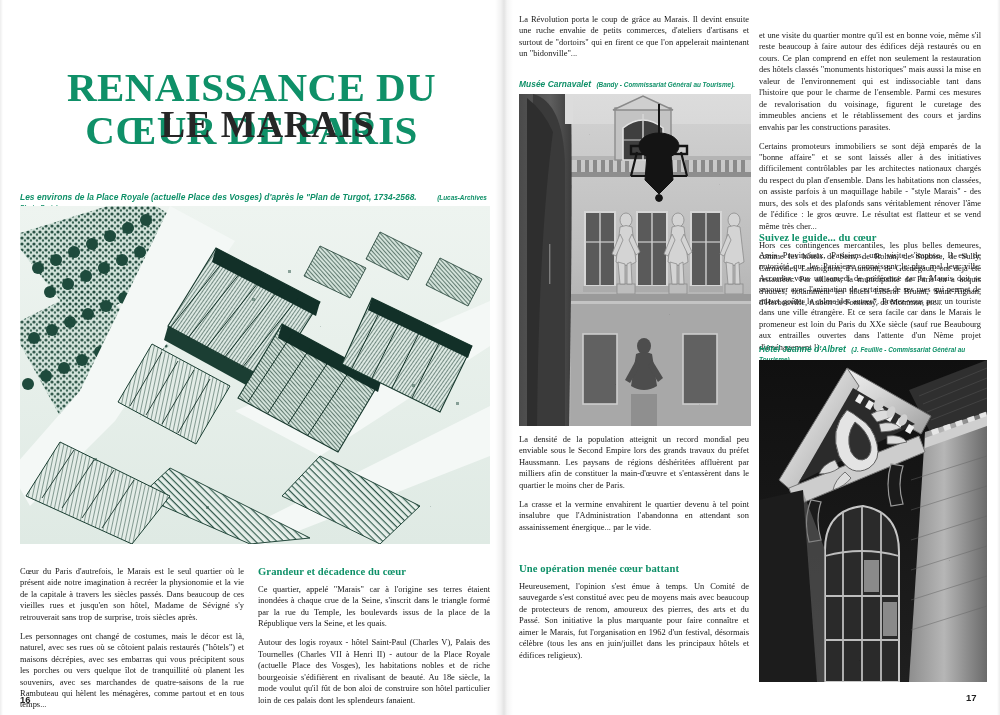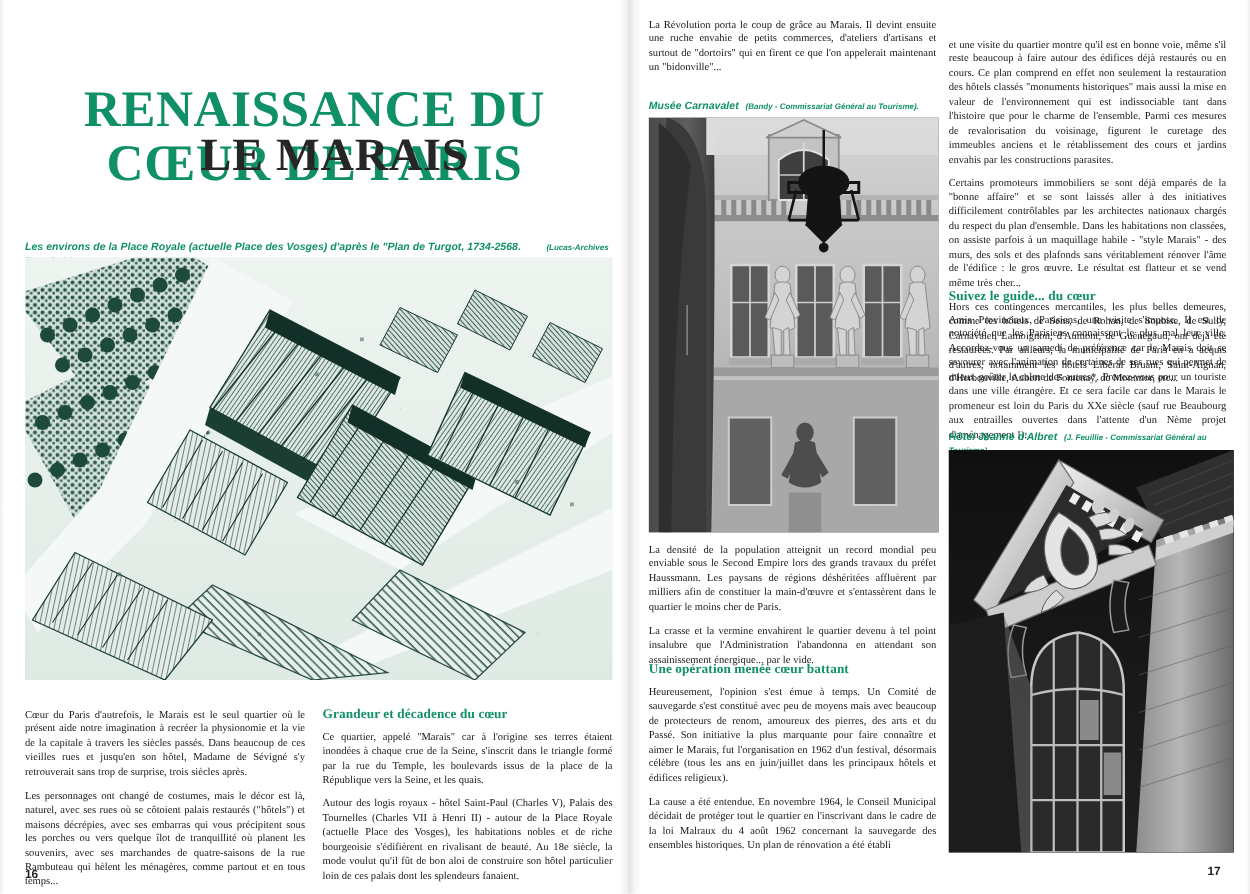--- a/index.html
+++ b/index.html
@@ -459,24 +459,23 @@
           <rect x="120" y="160" width="1" height="1"></rect>
       </g>
     </svg>
   </div>
 
   <div class="col" id="col-mid-bottom" style="left:519px; top:434px; width:230px;">
     <p>La densité de la population atteignit un record mondial peu enviable sous le Second Empire lors des grands travaux du préfet Haussmann. Les paysans de régions déshéritées affluèrent par milliers afin de constituer la main-d'œuvre et s'entassèrent dans le quartier le moins cher de Paris.</p>
     <p>La crasse et la vermine envahirent le quartier devenu à tel point insalubre que l'Administration l'abandonna en attendant son assainissement énergique... par le vide.</p>
   </div>
 
-  <div class="col" id="col-mid-last" style="left:519px; top:530px; width:230px;">
+  <div class="col" id="col-mid-last" style="left:519px; top:563px; width:230px;">
     <div class="subhead">Une opération menée cœur battant</div>
     <p>Heureusement, l'opinion s'est émue à temps. Un Comité de sauvegarde s'est constitué avec peu de moyens mais avec beaucoup de protecteurs de renom, amoureux des pierres, des arts et du Passé. Son initiative la plus marquante pour faire connaître et aimer le Marais, fut l'organisation en 1962 d'un festival, désormais célèbre (tous les ans en juin/juillet dans les principaux hôtels et édifices religieux).</p>
-    <p>La cause a été entendue. En novembre 1964, le Conseil Municipal décidait de protéger tout le quartier en l'inscrivant dans le cadre de la loi Malraux du 4 août 1962 concernant la sauvegarde des ensembles historiques. Un plan de rénovation a été établi</p>
   </div>
 
   <div class="col" id="col-right-top" style="left:759px; top:30px; width:222px;">
     <p>et une visite du quartier montre qu'il est en bonne voie, même s'il reste beaucoup à faire autour des édifices déjà restaurés ou en cours. Ce plan comprend en effet non seulement la restauration des hôtels classés "monuments historiques" mais aussi la mise en valeur de l'environnement qui est indissociable tant dans l'histoire que pour le charme de l'ensemble. Parmi ces mesures de revalorisation du voisinage, figurent le curetage des immeubles anciens et le rétablissement des cours et jardins envahis par les constructions parasites.</p>
     <p>Certains promoteurs immobiliers se sont déjà emparés de la "bonne affaire" et se sont laissés aller à des initiatives difficilement contrôlables par les architectes nationaux chargés du respect du plan d'ensemble. Dans les habitations non classées, on assiste parfois à un maquillage habile - "style Marais" - des murs, des sols et des plafonds sans véritablement rénover l'âme de l'édifice : le gros œuvre. Le résultat est flatteur et se vend même très cher...</p>
     <p>Hors ces contingences mercantiles, les plus belles demeures, comme les hôtels de Sens, de Rohan, de Soubise, de Sully, Carnavalet, Lamoignon, d'Aumont, de Guénégaud, ont déjà été restaurées. Par ailleurs, la municipalité de Paris en a acquis d'autres, notamment les hôtels Libéral Bruant, Saint-Aignan, d'Herbouville, Aubert de Fontenay, de Montmor, etc...</p>
   </div>
 
   <div class="col" id="col-right-guide" style="left:759px; top:232px; width:222px;">
     <div class="subhead">Suivez le guide... du cœur</div>

